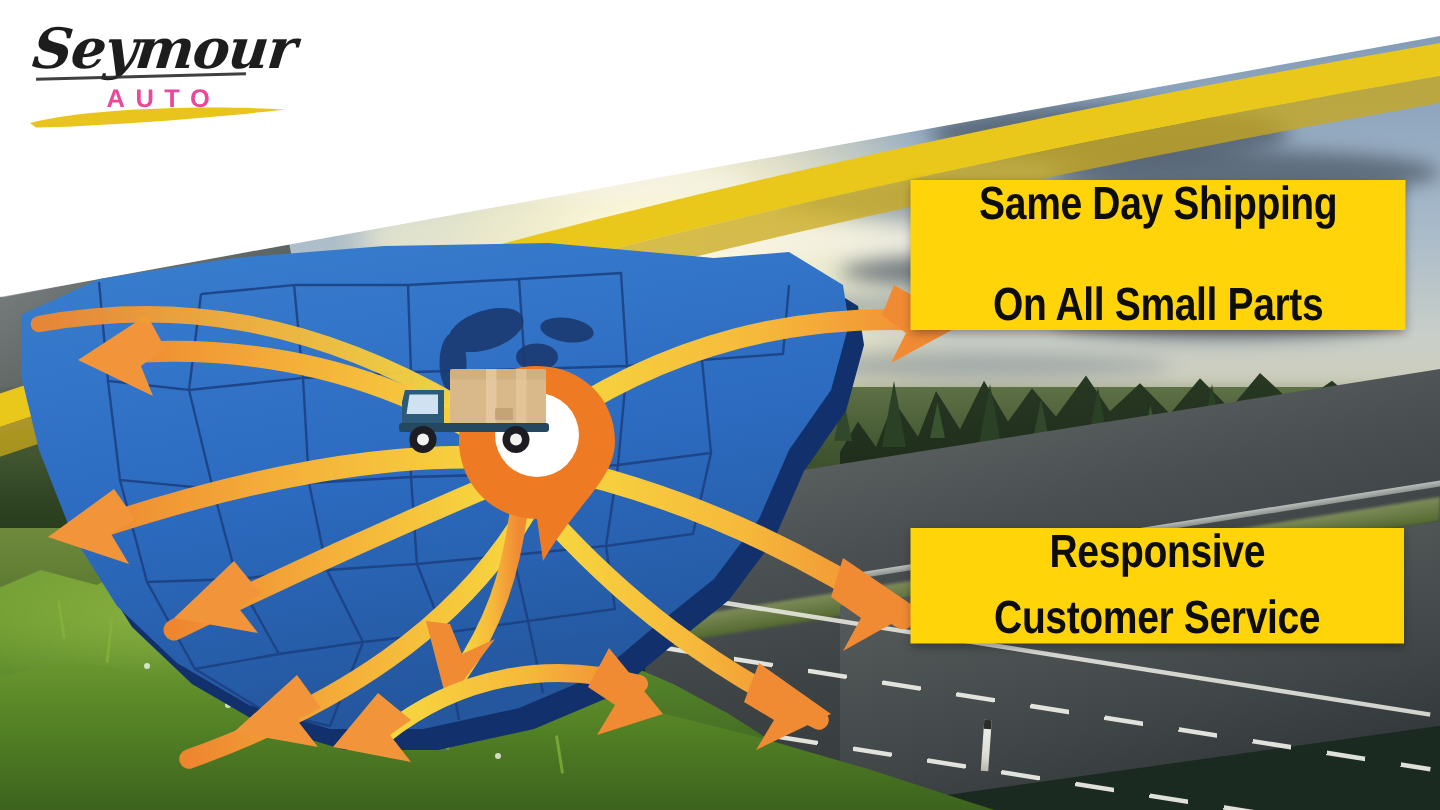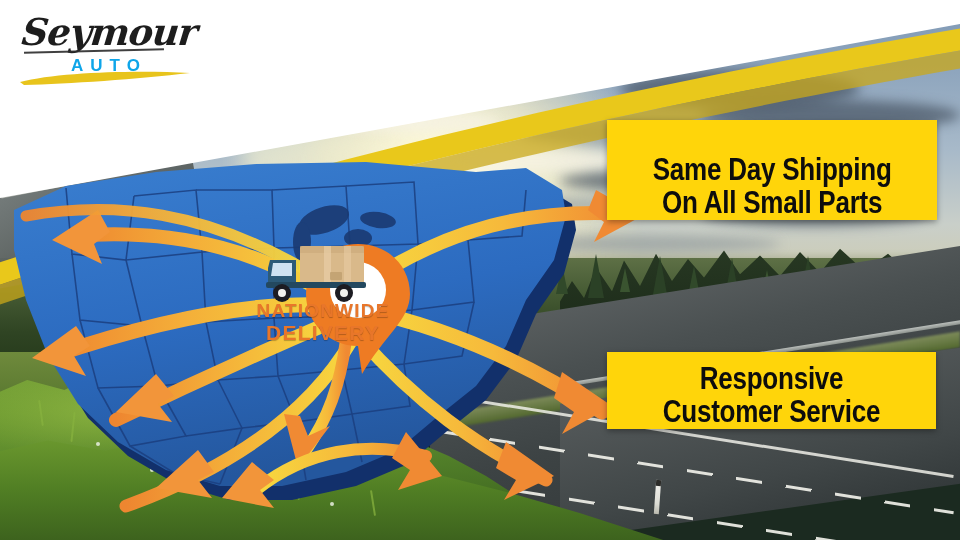--- a/index.html
+++ b/index.html
@@ -146,21 +146,21 @@
   }
   .logo .script{
     position:absolute;left:8px;top:2px;
     font-family:"DejaVu Serif", serif;font-style:italic;font-weight:700;
     font-size:37px;color:#1d1d1d;letter-spacing:-1px;
     transform:skewX(-6deg);
   }
   .logo .auto{
     position:absolute;left:57px;top:48px;
     font-family:"Liberation Sans", sans-serif;font-weight:700;
-    font-size:17px;color:#0ea5e9;letter-spacing:7px;
+    font-size:17px;color:#ec4899;letter-spacing:7px;
   }
   .logo .underline{
     position:absolute;left:10px;top:42px;width:140px;height:2px;
     background:#2b2b2b;transform:rotate(-1.5deg);opacity:.9;
   }
   .logo .swash{
     position:absolute;left:4px;top:62px;width:176px;height:16px;
   }
 
   
@@ -176,21 +176,21 @@
   }
   .nd-text .l1{font-size:19px;display:block;}
   .nd-text .l2{font-size:21px;display:block;}
 
   
   .truck{position:absolute;left:262px;top:238px;width:110px;height:72px;}
 
   
   .badge{
     position:absolute;background:#FFD50A;
-    display:flex;flex-direction:column;align-items:center;justify-content:flex-end;
+    display:flex;flex-direction:column;align-items:center;justify-content:space-between;
     color:#0d0d0d;text-align:center;
     font-family:"Liberation Sans", sans-serif;font-weight:700;
     box-shadow:0 2px 6px rgba(0,0,0,.35);
   }
   .badge span{display:block;line-height:1.06;white-space:nowrap;
     transform:scaleX(.84);transform-origin:center;letter-spacing:-.3px;}
   #badge-1{left:607px;top:120px;width:330px;height:100px;}
   #badge-1 span{font-size:31px;}
   #badge-2{left:608px;top:250px;width:327px;height:75px;}
   #badge-2 span{font-size:31px;}
@@ -420,24 +420,20 @@
       <path d="M11,25 L30,25 L30,38 L9,38 Z" fill="#CFE2F2"></path>
       <rect x="4" y="44" width="100" height="6" rx="2" fill="#23485F"></rect>
 
       <circle cx="20" cy="55" r="9" fill="#1C1C22"></circle>
       <circle cx="20" cy="55" r="4" fill="#F2F2EE"></circle>
       <circle cx="82" cy="55" r="9" fill="#1C1C22"></circle>
       <circle cx="82" cy="55" r="4" fill="#F2F2EE"></circle>
     </svg>
   </div>
 
-  <div class="nd-text">
-    <span class="l1">NATIONWIDE</span>
-    <span class="l2">DELIVERY</span>
-  </div>
 
   <div class="badge" id="badge-1">
     <span>Same Day Shipping</span>
     <span>On All Small Parts</span>
   </div>
 
 
   <div class="badge" id="badge-3">
     <span>Responsive</span>
     <span>Customer Service</span>

